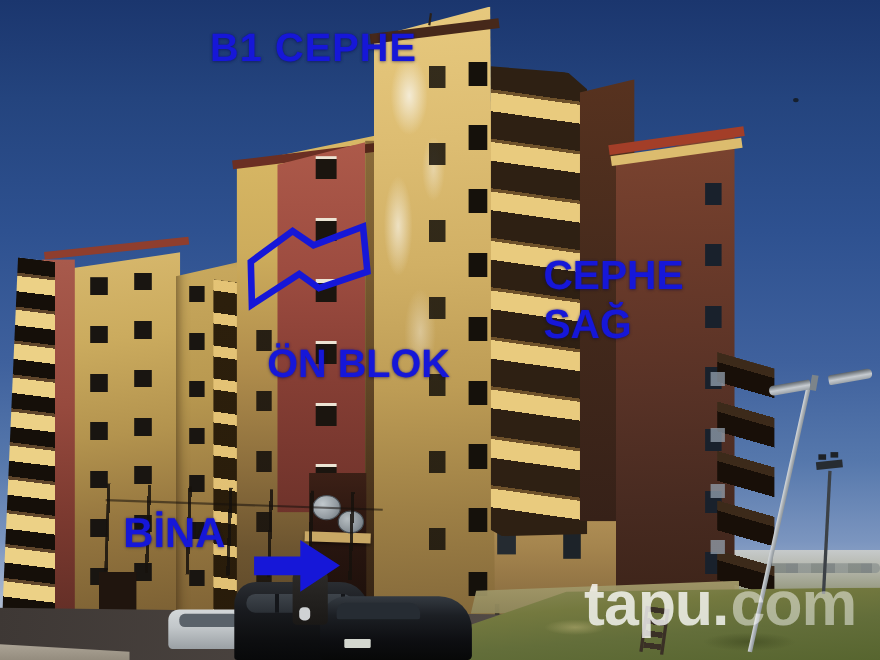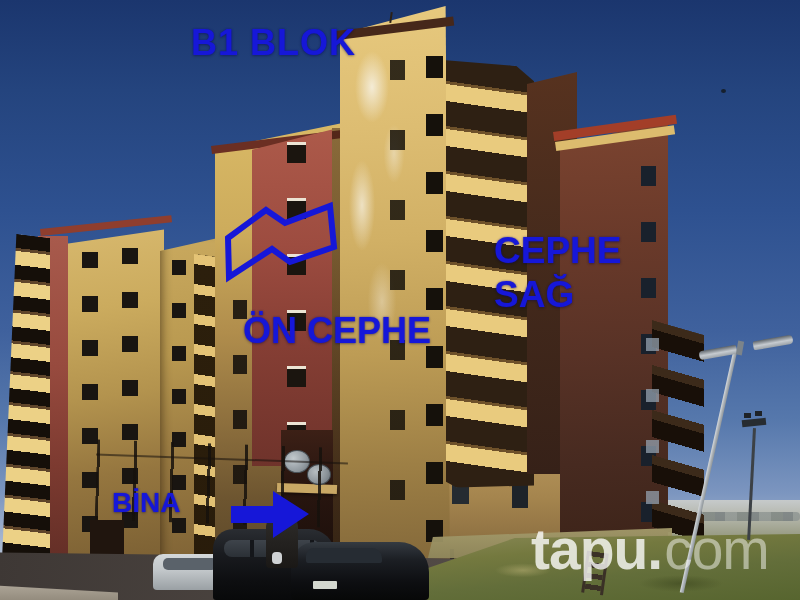--- a/index.html
+++ b/index.html
@@ -165,27 +165,27 @@
     background:linear-gradient(180deg,#5f666c,#c6cbd0 55%,#9aa1a7);}
   .lamp-center{left:737px;top:341px;width:6px;height:14px;background:#7c848a;transform:rotate(10deg);}
   .floodpole{left:753px;top:428px;width:3px;height:112px;background:#3c4146;transform:rotate(3deg);transform-origin:top left;}
   .floodhead{left:742px;top:419px;width:24px;height:7px;background:#272c31;transform:rotate(-6deg);}
   .floodlamp1{left:744px;top:413px;width:7px;height:5px;background:#1e2227;}
   .floodlamp2{left:755px;top:411px;width:7px;height:5px;background:#1e2227;}
 
   
   .watermark{left:531px;top:521px;font-size:57px;line-height:1;white-space:nowrap;letter-spacing:-1px;}
   .wm-bold{position:static;font-weight:700;color:rgba(255,255,255,.78);}
-  .wm-light{position:static;font-weight:400;color:rgba(255,255,255,.48);margin-left:2px;}
+  .wm-light{position:static;font-weight:700;color:rgba(255,255,255,.48);margin-left:2px;}
   .anno{color:#1617d8;font-weight:bold;white-space:nowrap;line-height:1.18;
     text-shadow:0 0 2px rgba(10,10,160,.55),0 1px 3px rgba(0,0,30,.3);}
   .txt-b1{left:191px;top:22px;font-size:36px;letter-spacing:1px;}
   .txt-on{left:243px;top:310px;font-size:36px;}
   .txt-sag{left:494px;top:229px;font-size:37px;line-height:44px;}
-  .txt-bina{left:112px;top:480px;font-size:28px;line-height:46px;}
+  .txt-bina{left:112px;top:462px;font-size:38px;line-height:46px;}
   .overlay-svg{left:0;top:0;width:800px;height:600px;pointer-events:none;}
 </style>
 </head>
 <body>
 
 <div class="photo">
 
   <div class="sky"></div>
   <div class="bird"></div>
   <div class="field"></div>
@@ -264,22 +264,22 @@
   <div class="floodlamp2"></div>
 
   <div class="watermark">
     <span class="wm-bold">tapu.</span><span class="wm-light">com</span>
   </div>
 
   <svg class="overlay-svg" viewBox="0 0 800 600">
     <polygon points="228,238 266,210 285,223 330,206 334,247 290,262 272,249 229,277" fill="none" stroke="#1617d8" stroke-width="6" stroke-linejoin="miter"></polygon>
     <polygon points="231,506 273,506 273,491 309,514 273,538 273,523 231,523" fill="#1617d8"></polygon>
   </svg>
-  <div class="anno txt-b1">B1 BLOK</div>
-  <div class="anno txt-on">ÖN CEPHE</div>
+  <div class="anno txt-b1">B1 CEPHE</div>
+  <div class="anno txt-on">ÖN BLOK</div>
   <div class="anno txt-sag">
     <span style="position:static;display:block">CEPHE</span>
     <span style="position:static;display:block">SAĞ</span>
   </div>
   <div class="anno txt-bina">
     <span style="position:static;display:block">BİNA</span>
   </div>
 </div>
 
 </body></html>

